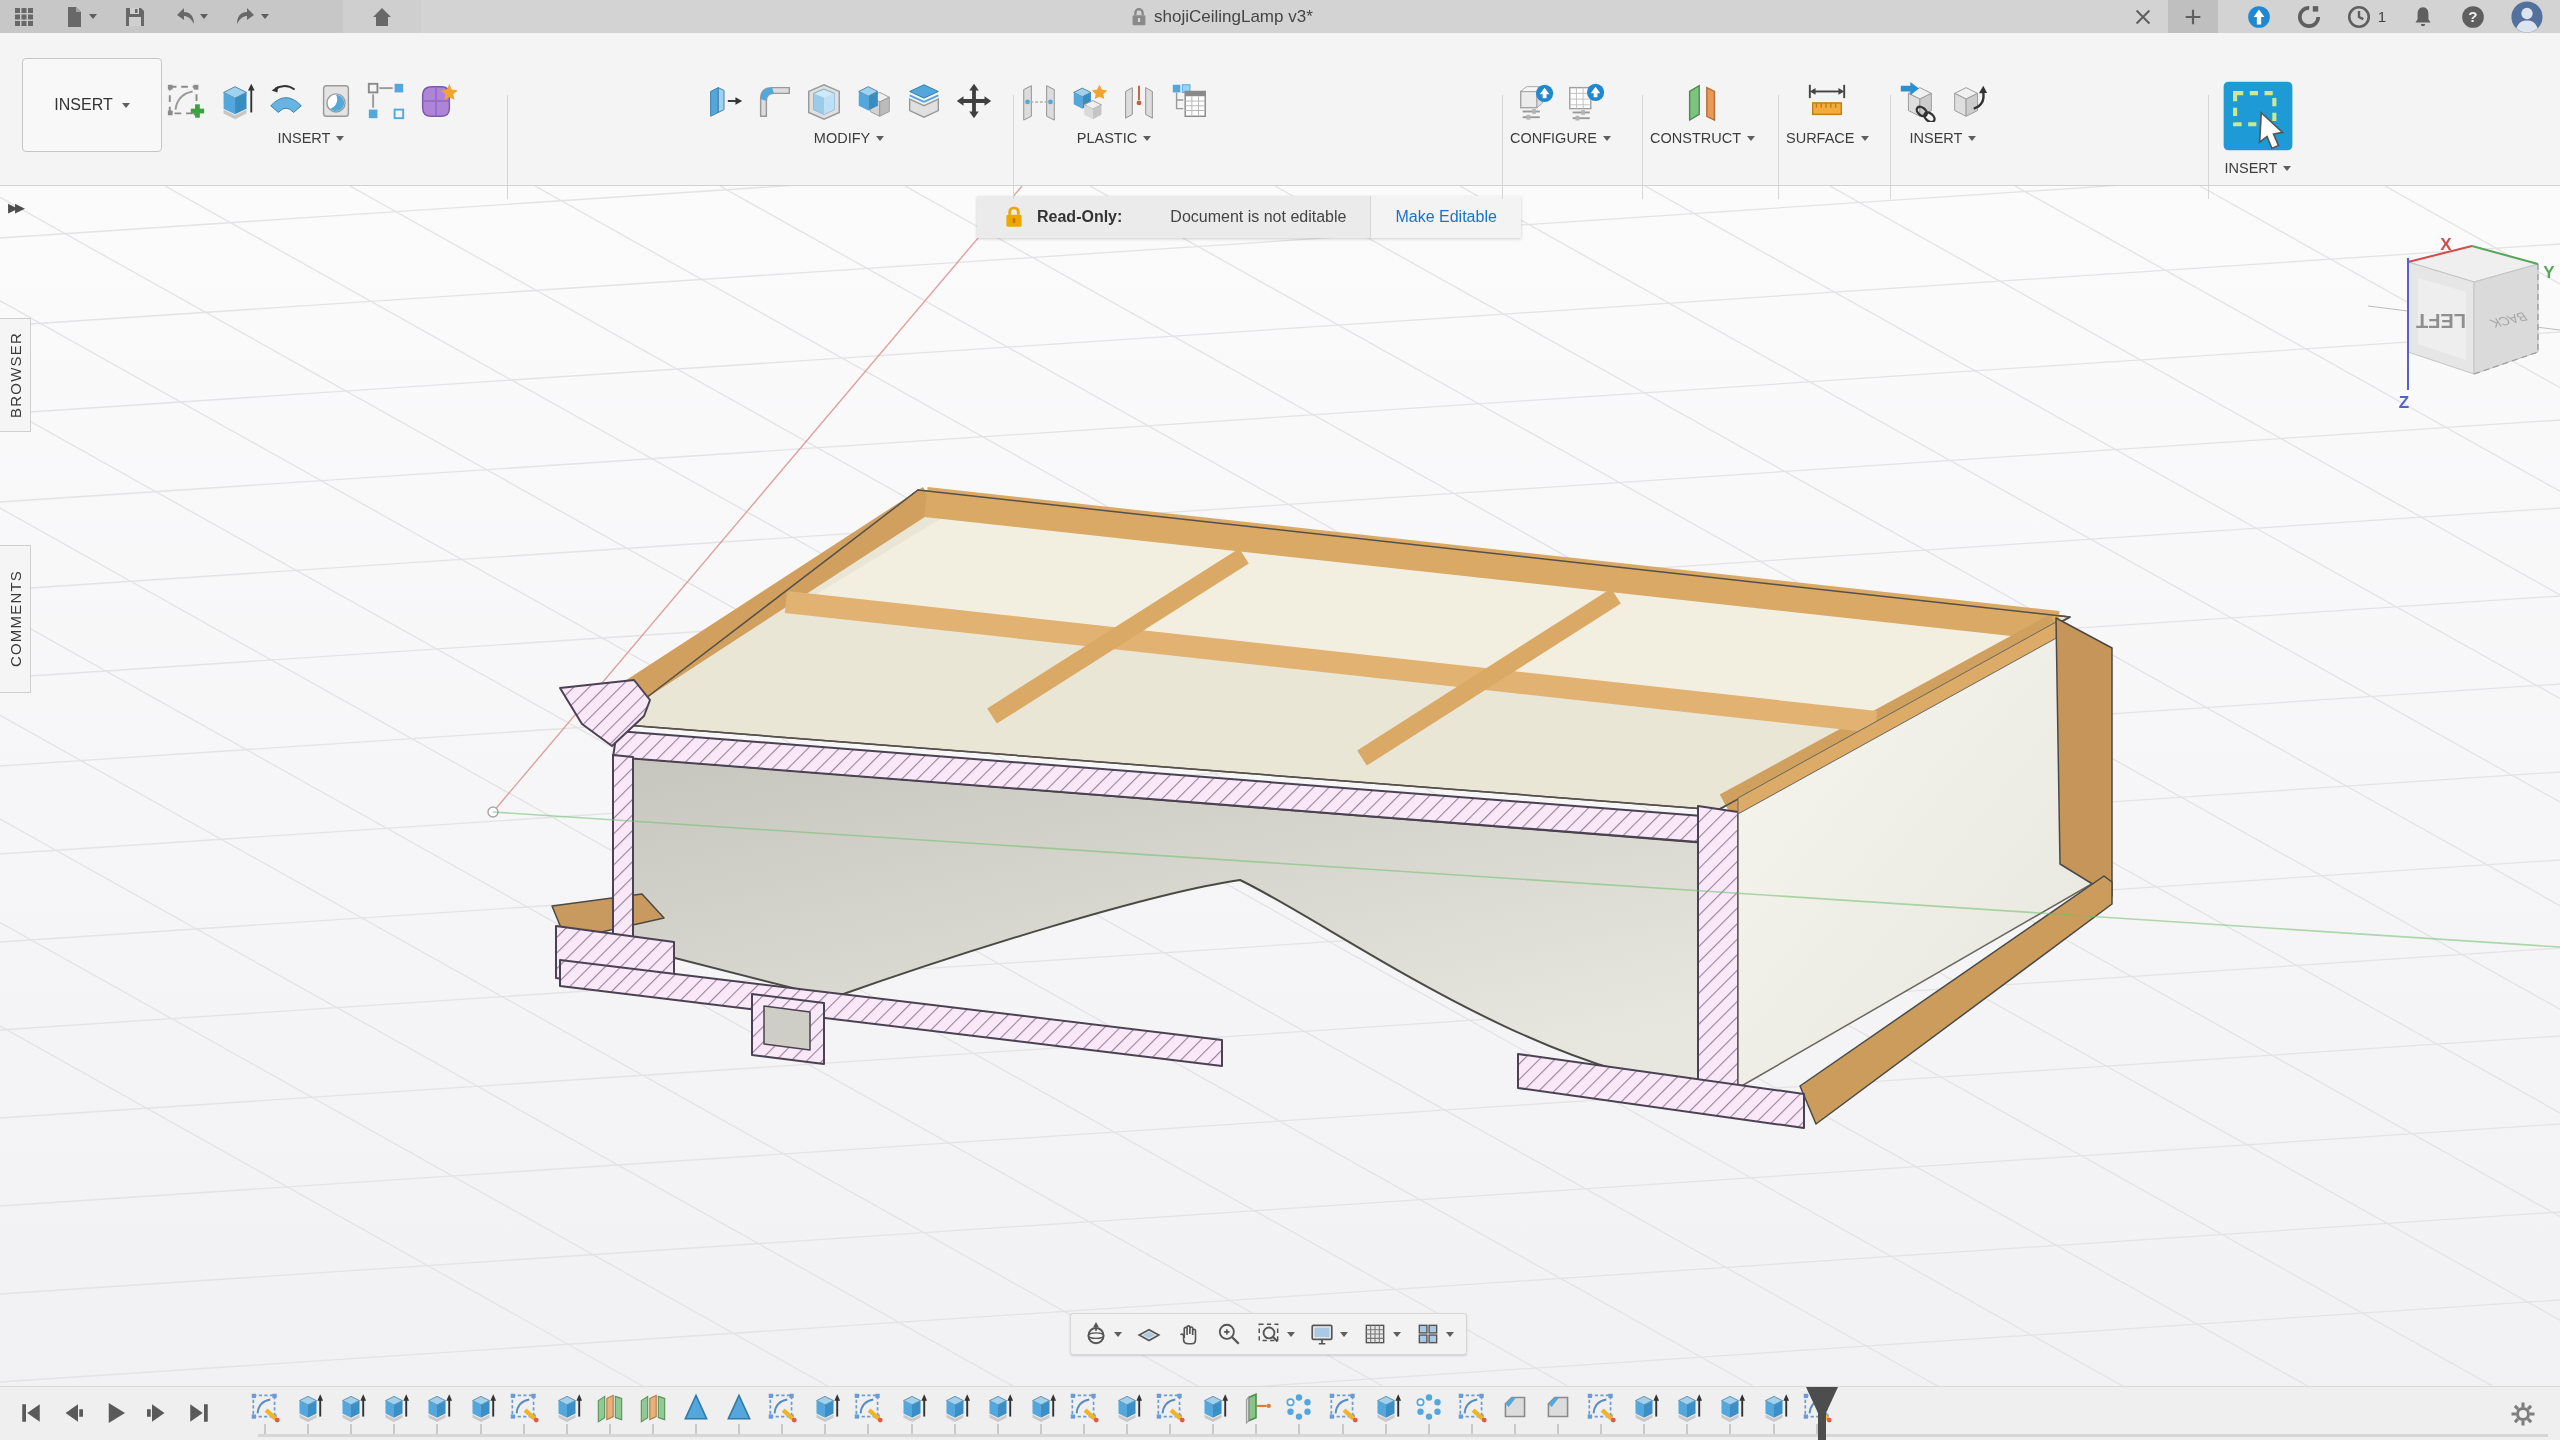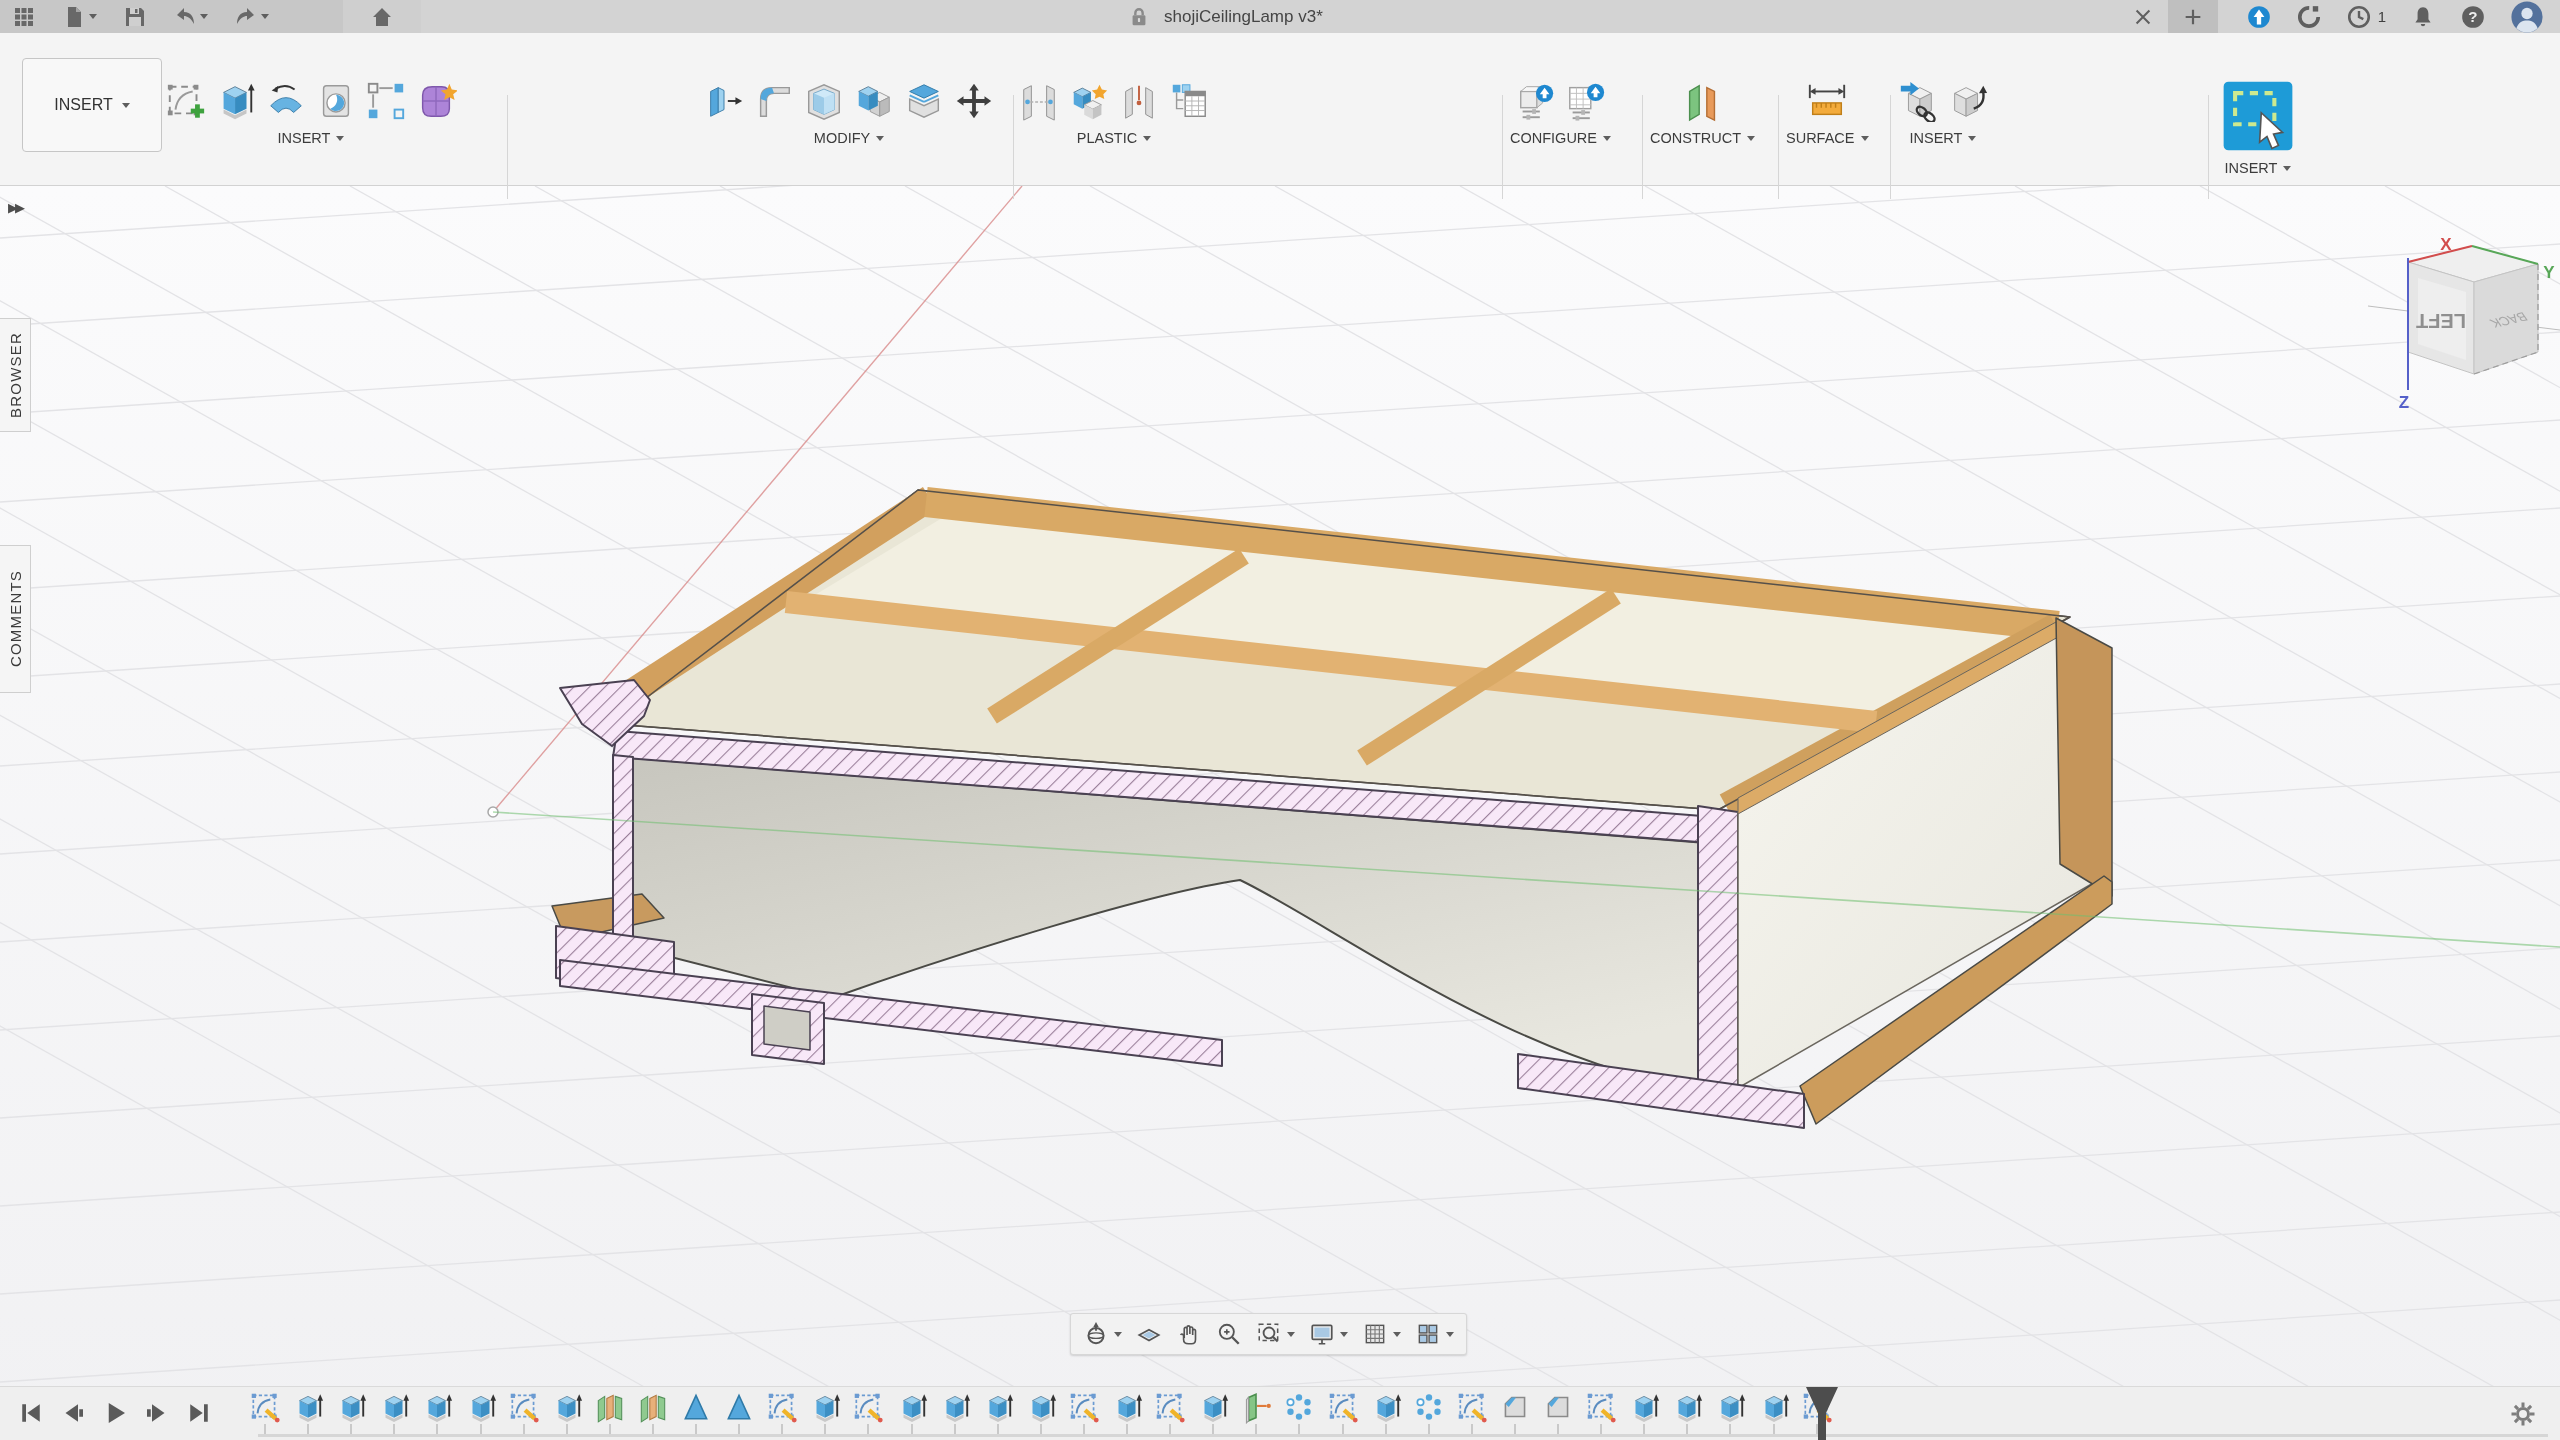--- a/index.html
+++ b/index.html
@@ -4,21 +4,21 @@
 <style>
   html,body{margin:0;padding:0;background:#e9e9e9;}
   #app{position:relative;width:2560px;height:1440px;overflow:hidden;
        font-family:"Liberation Sans",sans-serif;user-select:none;background:#f7f7f8;}
   
   #titlebar{position:absolute;left:0;top:0;width:2560px;height:33px;background:#d3d3d3;z-index:20;}
   #qat{position:absolute;left:0;top:0;width:343px;height:33px;background:#c7c7c7;display:flex;align-items:center;padding-left:12px;gap:26px;}
   .tbtn{display:flex;align-items:center;gap:3px;cursor:pointer;}
   .tbtn svg{display:block;}
   #home-tile{position:absolute;left:343px;top:0;width:78px;height:33px;background:#cfcfcf;display:flex;align-items:center;justify-content:center;}
-  #doc-title{position:absolute;left:1128px;top:0;height:33px;display:flex;align-items:center;gap:14px;color:#454545;font-size:17px;}
+  #doc-title{position:absolute;left:1128px;top:0;height:33px;display:flex;align-items:center;gap:4px;color:#454545;font-size:17px;}
   #tab-right{position:absolute;right:0;top:0;height:33px;display:flex;align-items:center;gap:0;}
   #close-btn{padding:0 14px;}
   #newtab-tile{width:50px;height:33px;background:#bfbfbf;display:flex;align-items:center;justify-content:center;}
   #status-icons{display:flex;align-items:center;gap:24px;padding:0 16px 0 28px;}
   .badge{font-size:15px;color:#3f3f3f;margin-left:3px;}
   .caret{width:0;height:0;border-left:4.5px solid transparent;border-right:4.5px solid transparent;border-top:5.5px solid #5e5e5e;display:inline-block;}
   
   #ribbon{position:absolute;left:0;top:33px;width:2560px;height:152px;background:#f4f4f4;border-bottom:1px solid #d2d2d2;z-index:19;}
   #tabs{position:absolute;left:242px;top:7px;display:flex;}
   .rtab{padding:6px 30px 10px;font-size:17px;color:#4a4a4a;letter-spacing:.4px;cursor:pointer;border-bottom:4px solid transparent;}
@@ -596,20 +596,35 @@
       </div>
   <div class="vdiv" style="left: 507px;"></div>
       <div class="vdiv" style="left: 1013px;"></div>
       <div class="vdiv" style="left: 1502px;"></div>
       <div class="vdiv" style="left: 1642px;"></div>
       <div class="vdiv" style="left: 1778px;"></div>
       <div class="vdiv" style="left: 1890px;"></div>
       <div class="vdiv" style="left: 2208px;"></div>
     </div>
 
+  <div id="banner">
+    <div class="seg">
+      <span id="banner-lock">
+          <span style="width:26px;height:26px;display:block"><svg viewBox="0 0 24 24" width="100%" height="100%">
+              <rect x="5" y="10" width="14" height="11" rx="1.5" fill="#f0a500"></rect>
+              <path d="M8 10 V7.5 a4 4 0 0 1 8 0 V10" fill="none" stroke="#f0a500" stroke-width="2.6"></path>
+              <rect x="10.8" y="13" width="2.4" height="4.5" rx="1" fill="#b87c00"></rect>
+            </svg></span>
+        </span>
+      <b>Read-Only:</b>
+    </div>
+    <div class="seg msg">Document is not editable</div>
+    <div class="sep"></div>
+    <div class="seg link">Make Editable</div>
+  </div>
 
   <div id="expand-ctl">▶▶</div>
   <div class="side-tab" style="top:318px;height:112px;">
     <span>BROWSER</span>
   </div>
   <div class="side-tab" style="top:545px;height:146px;">
     <span>COMMENTS</span>
   </div>
 
   <div id="navbar">

